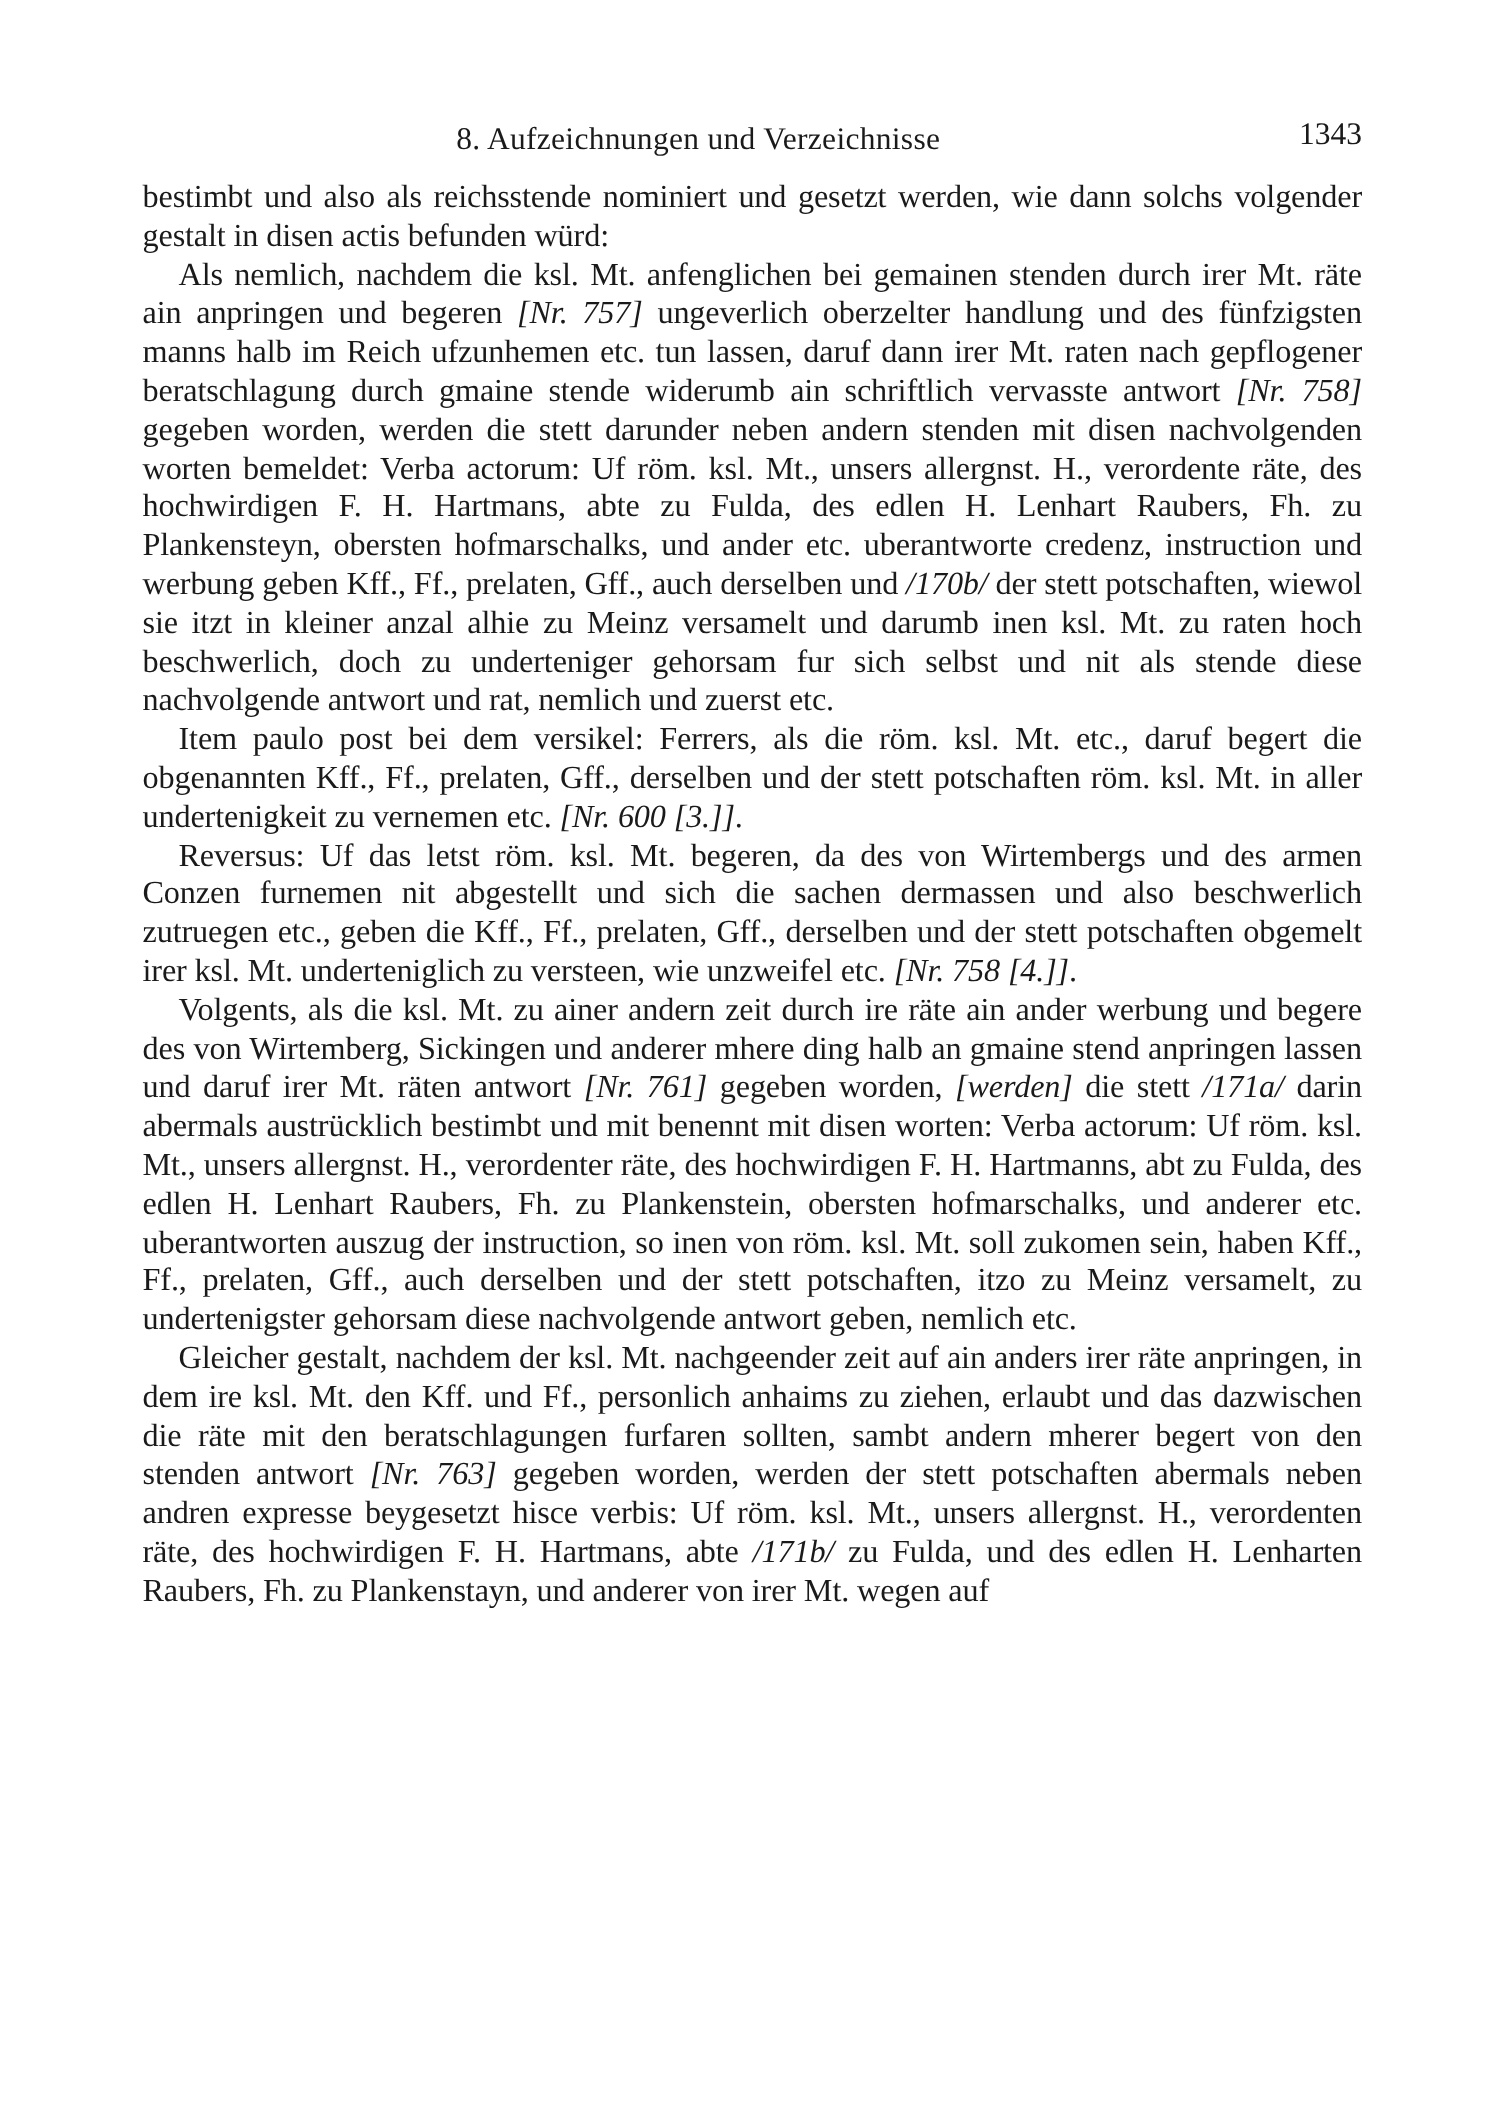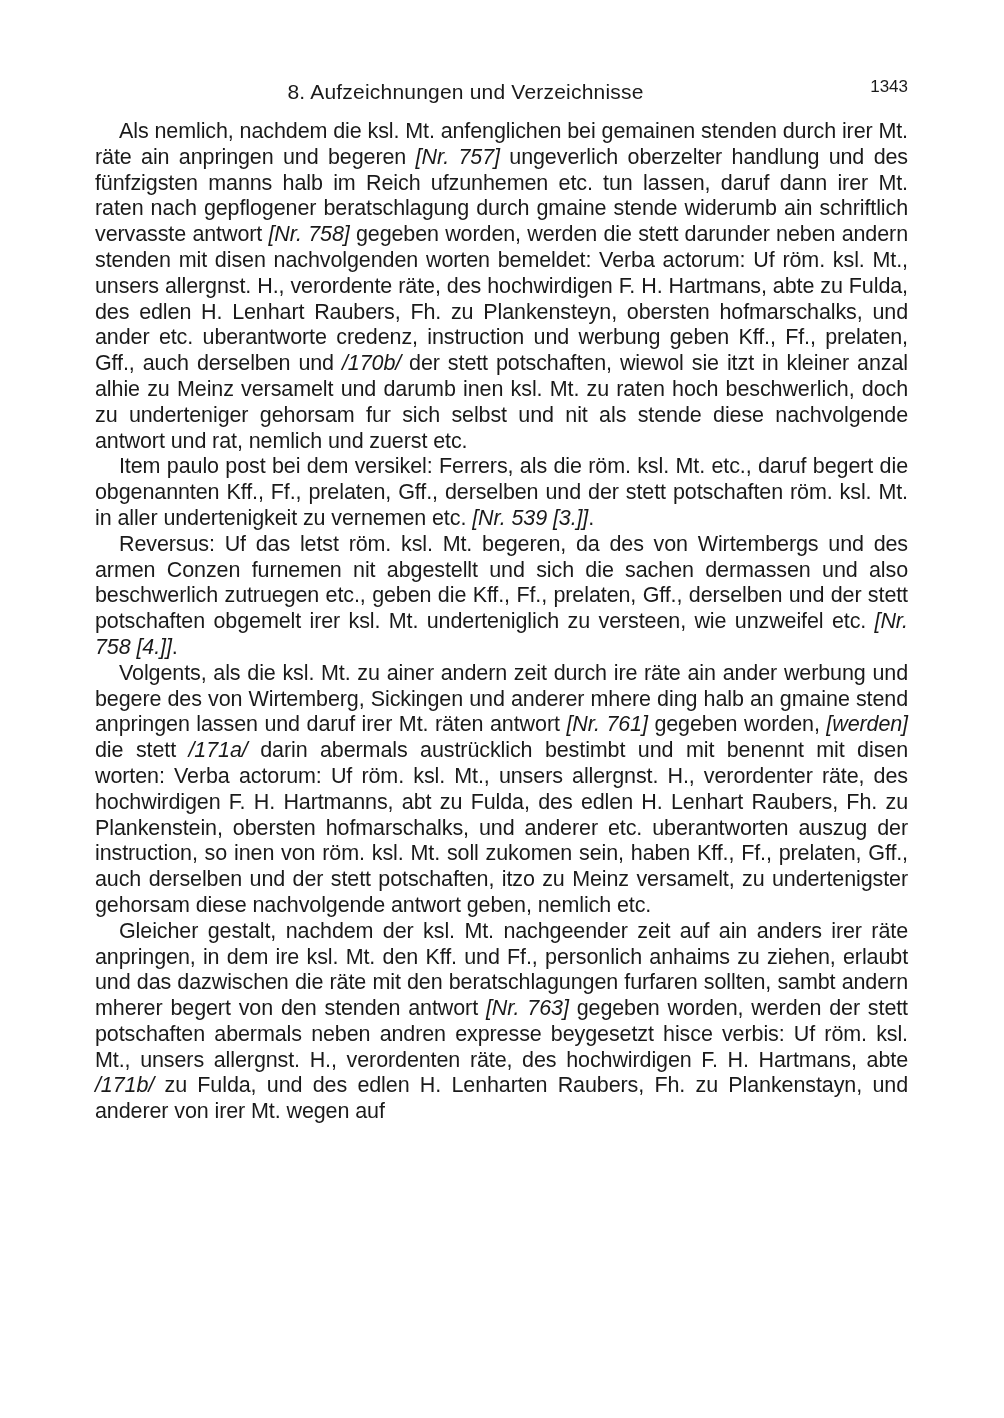--- a/index.html
+++ b/index.html
@@ -6,21 +6,21 @@
     margin: 0;
     padding: 0;
     background: #ffffff;
   }
   .page {
     position: relative;
     width: 1004px;
     height: 1418px;
     background: #ffffff;
     color: #1a1a1a;
-    font-family: Liberation Sans, sans-serif;
+    font-family: Liberation Serif, serif;
     overflow: hidden;
   }
   .header {
     position: absolute;
     top: 80px;
     left: 95px;
     width: 813px;
     height: 28px;
   }
   .header-title {
@@ -29,21 +29,21 @@
     right: 72px;
     text-align: center;
     font-size: 21px;
     letter-spacing: 0.2px;
     white-space: nowrap;
   }
   .page-number {
     position: absolute;
     right: 0;
     top: -3px;
-    font-size: 17px;
+    font-size: 21px;
   }
   .body-text {
     position: absolute;
     top: 119px;
     left: 95px;
     width: 813px;
     text-align: justify;
     font-size: 21.5px;
     line-height: 25.8px;
     letter-spacing: -0.1px;
@@ -62,19 +62,20 @@
 </style>
 </head>
 <body>
 
 <div class="page">
   <div class="header">
     <span class="header-title">8. Aufzeichnungen und Verzeichnisse</span>
     <span class="page-number">1343</span>
   </div>
   <div class="body-text" id="body-text">
+      <p class="para"><span>bestimbt und also als reichsstende nominiert und gesetzt werden, wie dann solchs volgender gestalt in disen actis befunden würd:</span></p>
       <p class="para indent"><span>Als nemlich, nachdem die ksl. Mt. anfenglichen bei gemainen stenden durch irer Mt. räte ain anpringen und begeren </span><em>[Nr. 757]</em><span> ungeverlich oberzelter handlung und des fünfzigsten manns halb im Reich ufzunhemen etc. tun lassen, daruf dann irer Mt. raten nach gepflogener beratschlagung durch gmaine stende widerumb ain schriftlich vervasste antwort </span><em>[Nr. 758]</em><span> gegeben worden, werden die stett darunder neben andern stenden mit disen nachvolgenden worten bemeldet: Verba actorum: Uf röm. ksl. Mt., unsers allergnst. H., verordente räte, des hochwirdigen F. H. Hartmans, abte zu Fulda, des edlen H. Lenhart Raubers, Fh. zu Plankensteyn, obersten hofmarschalks, und ander etc. uberantworte credenz, instruction und werbung geben Kff., Ff., prelaten, Gff., auch derselben und </span><em>/170b/</em><span> der stett potschaften, wiewol sie itzt in kleiner anzal alhie zu Meinz versamelt und darumb inen ksl. Mt. zu raten hoch beschwerlich, doch zu underteniger gehorsam fur sich selbst und nit als stende diese nachvolgende antwort und rat, nemlich und zuerst etc.</span></p>
-      <p class="para indent"><span>Item paulo post bei dem versikel: Ferrers, als die röm. ksl. Mt. etc., daruf begert die obgenannten Kff., Ff., prelaten, Gff., derselben und der stett potschaften röm. ksl. Mt. in aller undertenigkeit zu vernemen etc. </span><em>[Nr. 539 [3.]]</em><span>.</span></p>
+      <p class="para indent"><span>Item paulo post bei dem versikel: Ferrers, als die röm. ksl. Mt. etc., daruf begert die obgenannten Kff., Ff., prelaten, Gff., derselben und der stett potschaften röm. ksl. Mt. in aller undertenigkeit zu vernemen etc. </span><em>[Nr. 600 [3.]]</em><span>.</span></p>
       <p class="para indent"><span>Reversus: Uf das letst röm. ksl. Mt. begeren, da des von Wirtembergs und des armen Conzen furnemen nit abgestellt und sich die sachen dermassen und also beschwerlich zutruegen etc., geben die Kff., Ff., prelaten, Gff., derselben und der stett potschaften obgemelt irer ksl. Mt. underteniglich zu versteen, wie unzweifel etc. </span><em>[Nr. 758 [4.]]</em><span>.</span></p>
       <p class="para indent"><span>Volgents, als die ksl. Mt. zu ainer andern zeit durch ire räte ain ander werbung und begere des von Wirtemberg, Sickingen und anderer mhere ding halb an gmaine stend anpringen lassen und daruf irer Mt. räten antwort </span><em>[Nr. 761]</em><span> gegeben worden, </span><em>[werden]</em><span> die stett </span><em>/171a/</em><span> darin abermals austrücklich bestimbt und mit benennt mit disen worten: Verba actorum: Uf röm. ksl. Mt., unsers allergnst. H., verordenter räte, des hochwirdigen F. H. Hartmanns, abt zu Fulda, des edlen H. Lenhart Raubers, Fh. zu Plankenstein, obersten hofmarschalks, und anderer etc. uberantworten auszug der instruction, so inen von röm. ksl. Mt. soll zukomen sein, haben Kff., Ff., prelaten, Gff., auch derselben und der stett potschaften, itzo zu Meinz versamelt, zu undertenigster gehorsam diese nachvolgende antwort geben, nemlich etc.</span></p>
       <p class="para indent"><span>Gleicher gestalt, nachdem der ksl. Mt. nachgeender zeit auf ain anders irer räte anpringen, in dem ire ksl. Mt. den Kff. und Ff., personlich anhaims zu ziehen, erlaubt und das dazwischen die räte mit den beratschlagungen furfaren sollten, sambt andern mherer begert von den stenden antwort </span><em>[Nr. 763]</em><span> gegeben worden, werden der stett potschaften abermals neben andren expresse beygesetzt hisce verbis: Uf röm. ksl. Mt., unsers allergnst. H., verordenten räte, des hochwirdigen F. H. Hartmans, abte </span><em>/171b/</em><span> zu Fulda, und des edlen H. Lenharten Raubers, Fh. zu Plankenstayn, und anderer von irer Mt. wegen auf</span></p>
     </div>
 </div>
 
 </body></html>

